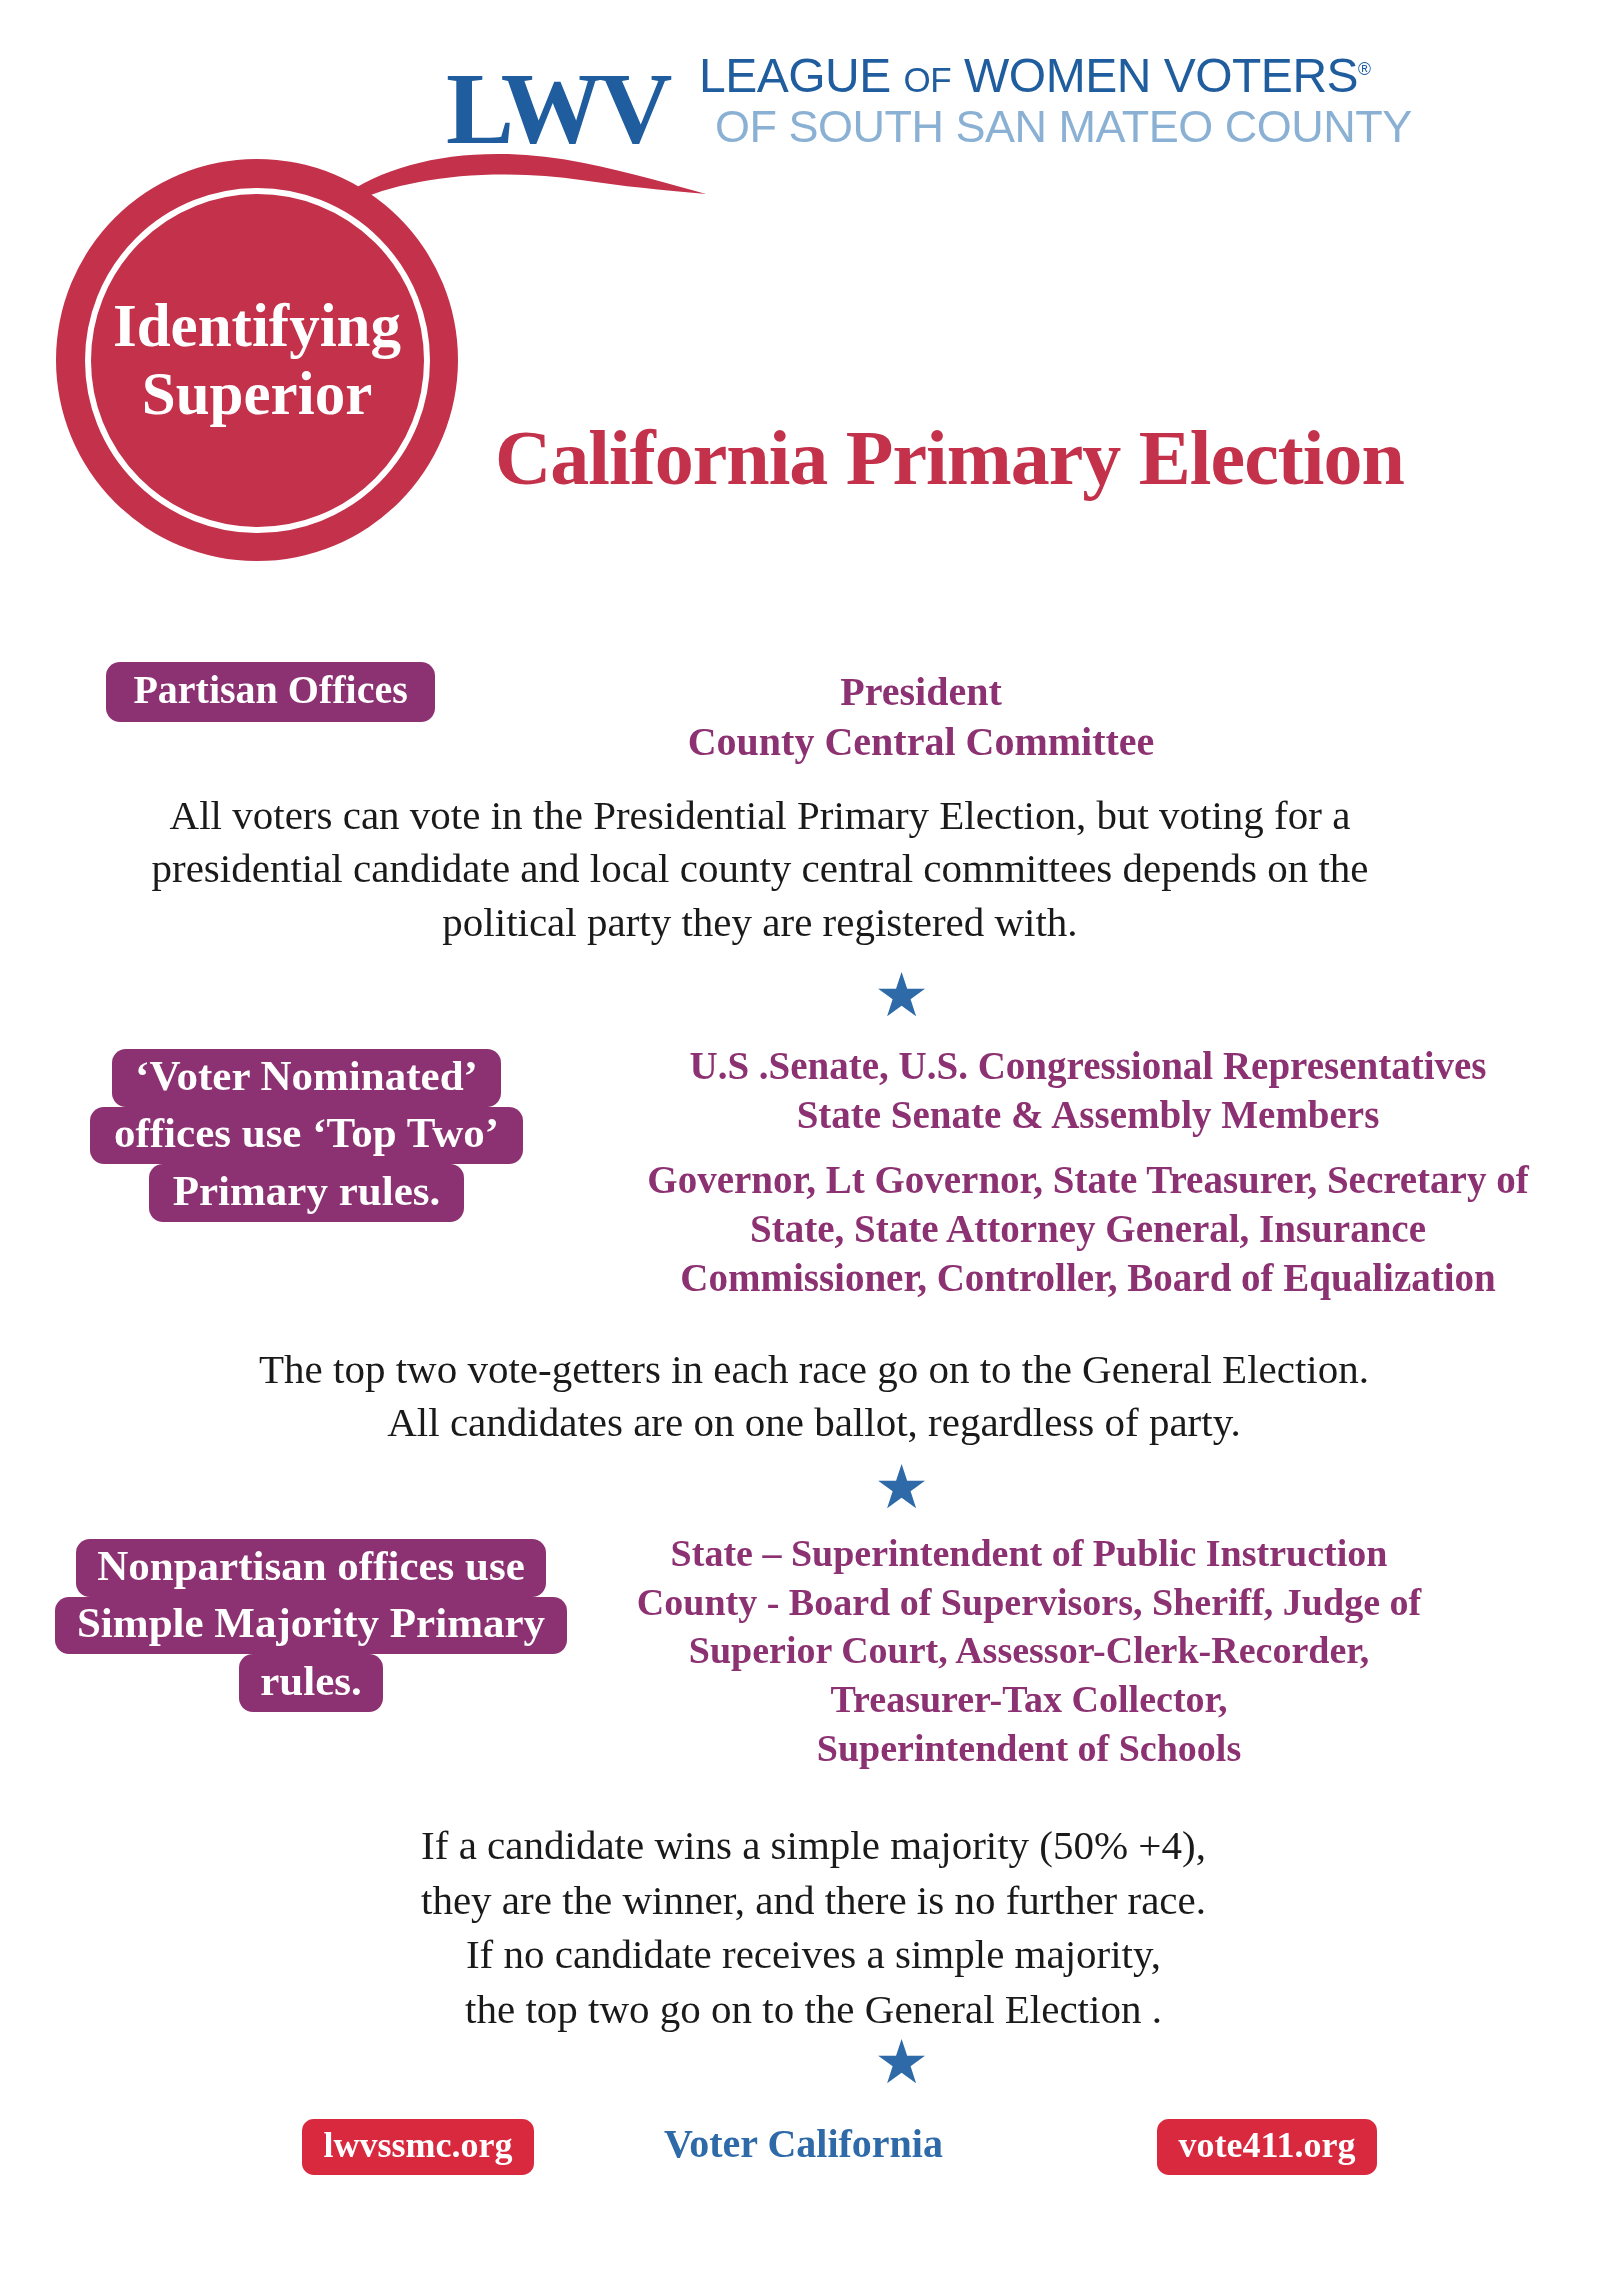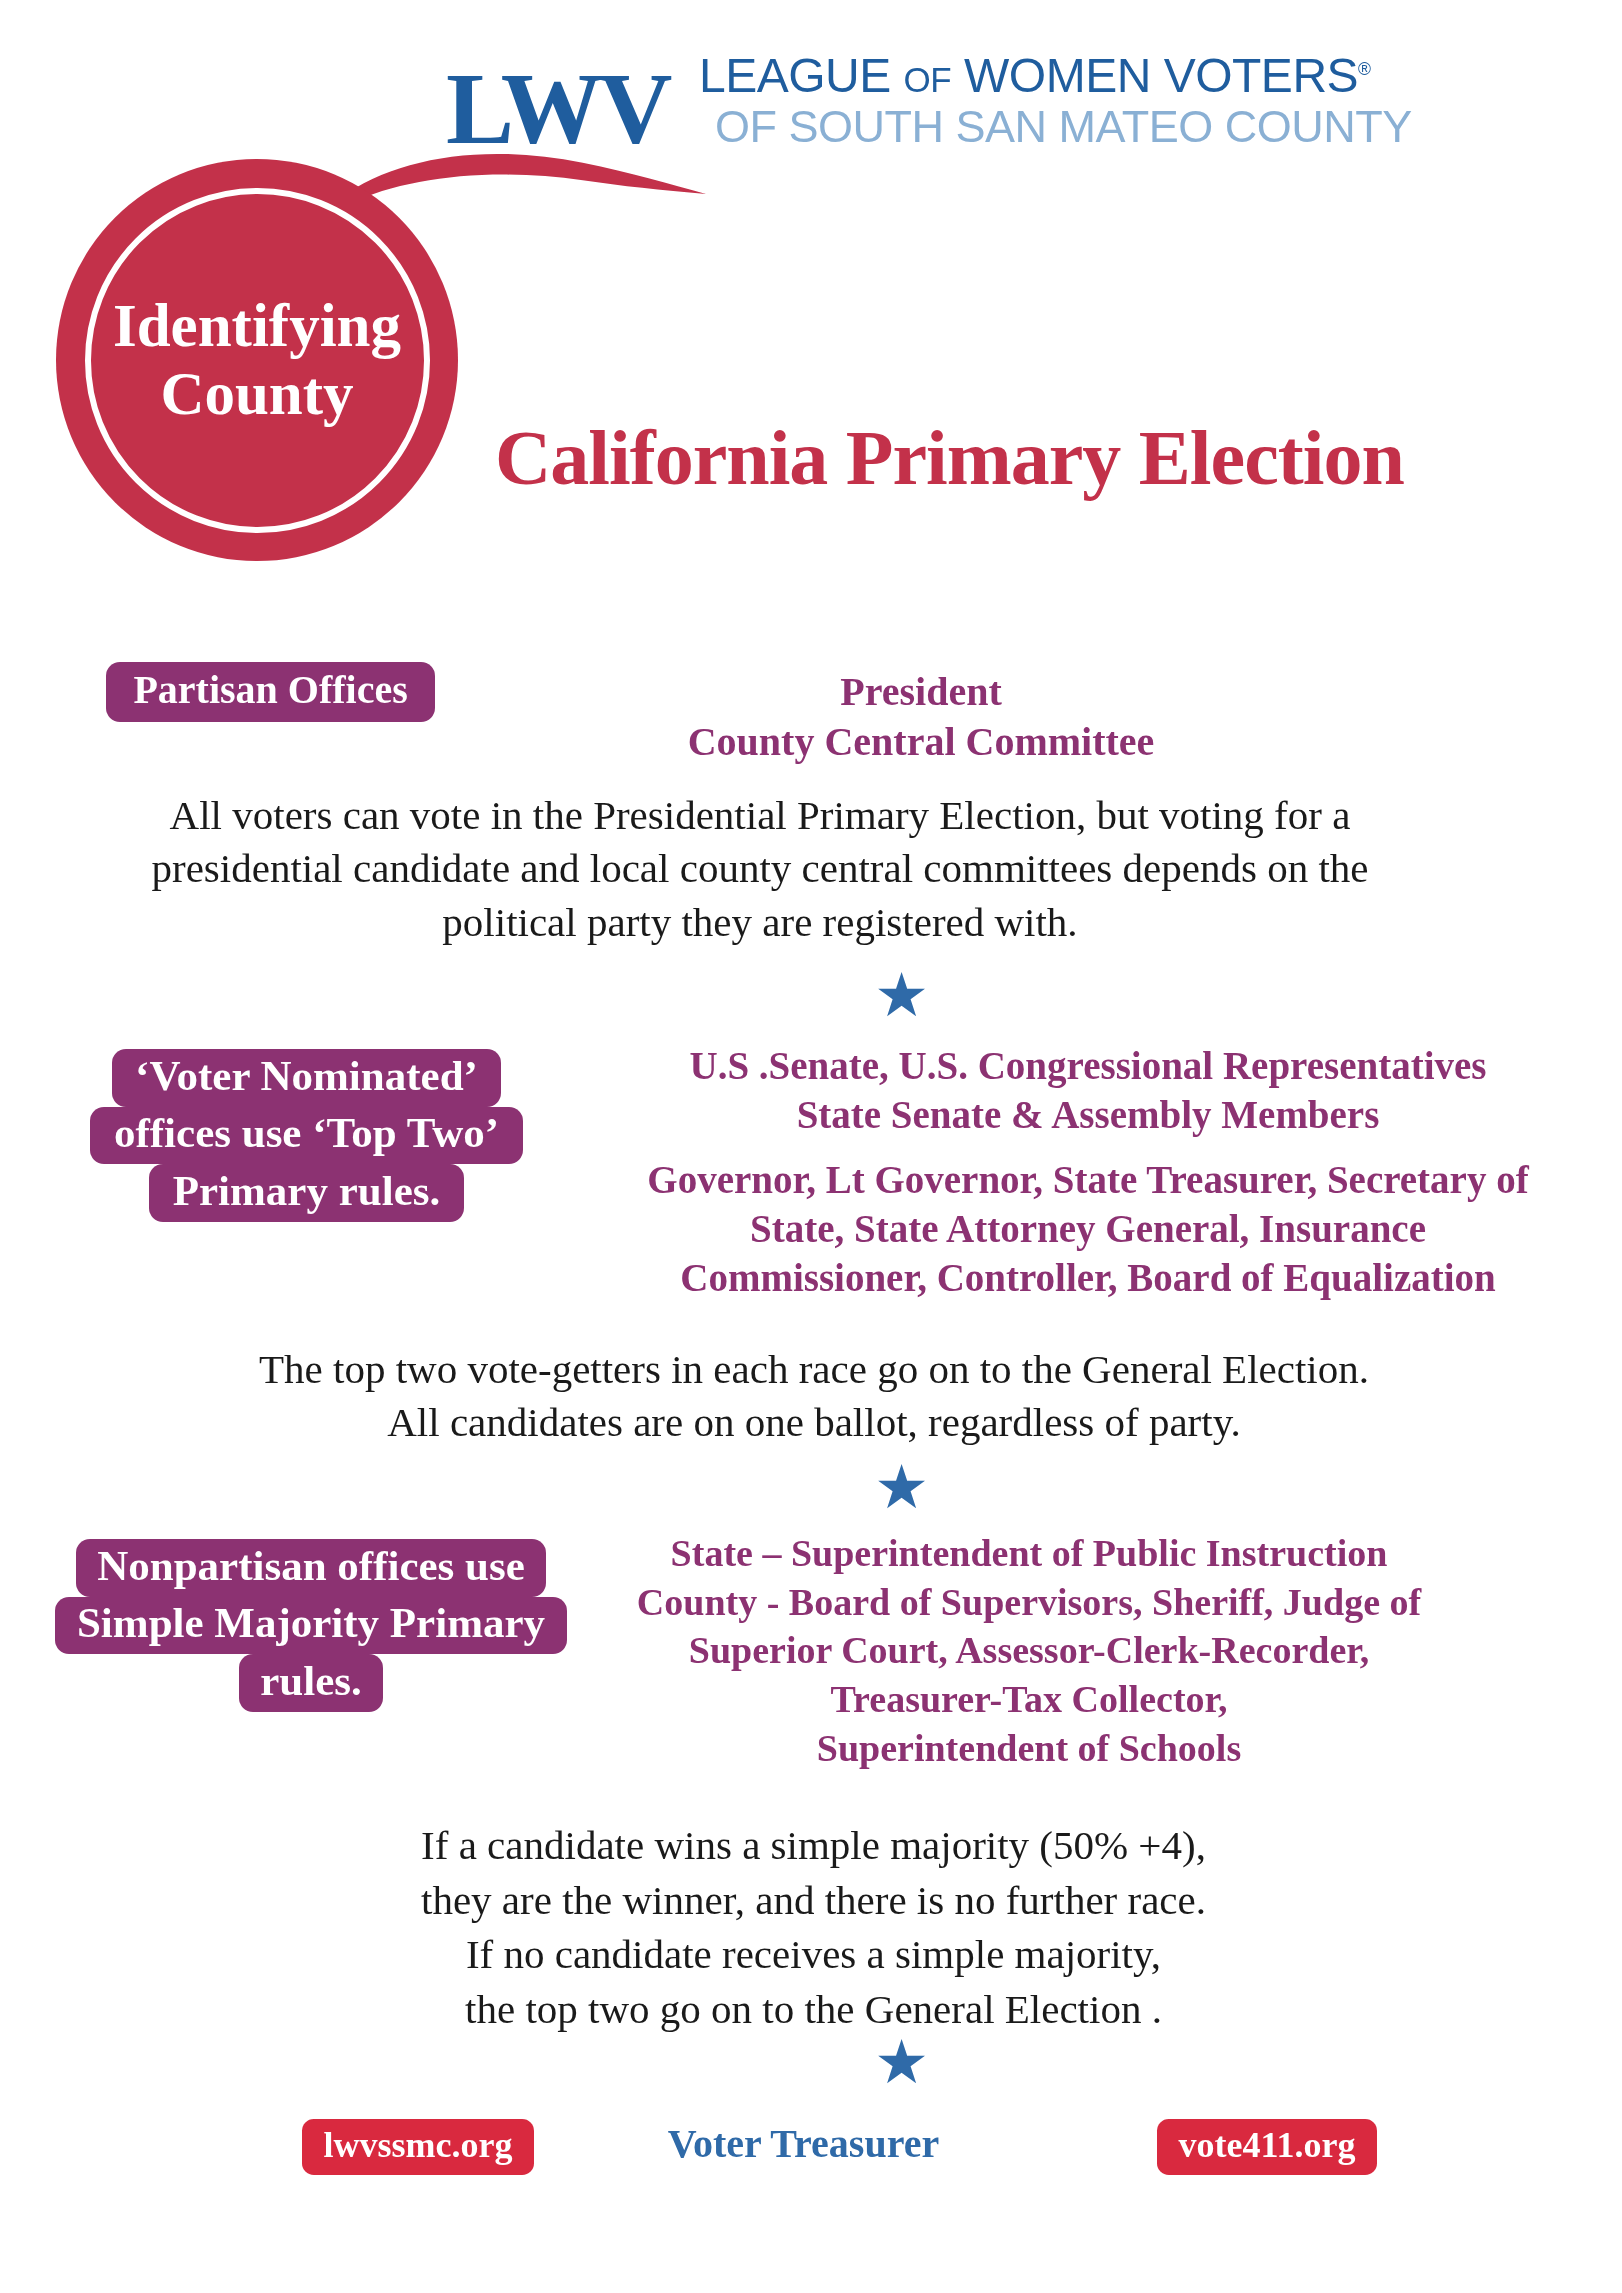--- a/index.html
+++ b/index.html
@@ -241,21 +241,21 @@
   </div>
   <div class="logo-words">
     <div class="logo-line1"><span>LEAGUE</span> <span class="sm">OF</span> <span>WOMEN VOTERS</span><span class="reg">®</span></div>
     <div class="logo-line2">OF SOUTH SAN MATEO COUNTY</div>
   </div>
 </div>
 
 <div class="circle-badge">
   <div class="circle-inner">
     <div class="circle-text">Identifying</div>
-    <div class="circle-text">County</div>
+    <div class="circle-text">Superior</div>
   </div>
 </div>
 
 <div class="main-title">California Primary Election</div>
 
 <div class="pill left-align" id="pill-partisan">
   <span class="pl">Partisan Offices</span>
 </div>
 
 <div class="purple-list" id="offices-partisan">
@@ -309,15 +309,15 @@
 <div class="body-par" id="par-majority">
   <div>If a candidate wins a simple majority (50% +4),</div>
   <div>they are the winner, and there is no further race.</div>
   <div>If no candidate receives a simple majority,</div>
   <div>the top two go on to the General Election .</div>
 </div>
 
 <div class="star" id="star-3">★</div>
 
 <div class="link-chip" id="chip-left">lwvssmc.org</div>
-<div id="voter-resources">Voter Treasurer</div>
+<div id="voter-resources">Voter California</div>
 <div class="link-chip" id="chip-right">vote411.org</div>
 
 
 </body></html>

